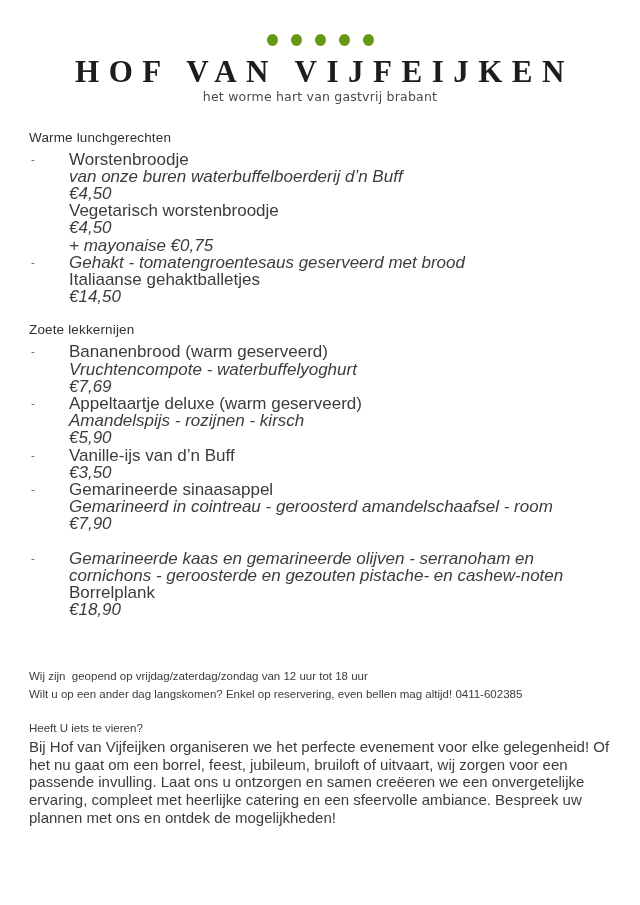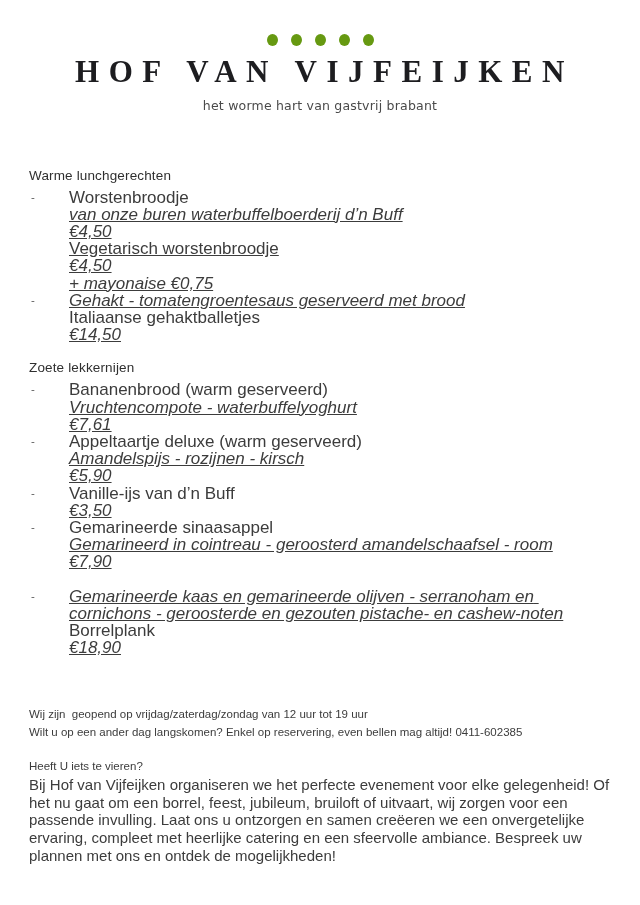--- a/index.html
+++ b/index.html
@@ -44,32 +44,31 @@
   .wordmark {
     font-family: "Liberation Serif", "DejaVu Serif", serif;
     font-size: 31px;
     font-weight: 700;
     letter-spacing: 9.5px;
     color: #1d1d20;
     line-height: 1.05;
     padding-left: 9px;
   }
   .tagline {
-    margin-top: 9px;
     font-family: "DejaVu Sans", sans-serif;
     font-size: 12.5px;
     font-weight: 400;
     letter-spacing: 0.2px;
     color: #4a4a4a;
   }
 
   
   .content {
     padding: 0 29px;
-    margin-top: 55px;
+    margin-top: 26px;
   }
 
   .section {
     margin-bottom: 17px;
   }
   .section-title {
     font-size: 13.5px;
     font-weight: 400;
     color: #2f2f2f;
     margin: 0 0 6px 0;
@@ -97,21 +96,20 @@
   .line {
     font-size: 17px;
     line-height: 17.2px;
     color: #3c3c3c;
     white-space: pre-wrap;
   }
   .line.desc,
   .line.price,
   .line.extra {
     font-style: italic;
-    text-decoration: underline;
   }
 
   
   .section + .section {
     margin-top: 11px;
   }
 
   
   .footer {
     padding: 0 29px;
@@ -173,21 +171,21 @@
           </div>
         </div>
       </div>
       <div class="section">
         <div class="section-title">Zoete lekkernijen</div>
         <div class="item">
           <div class="item-dash">-</div>
           <div class="item-body">
             <div class="line name">Bananenbrood (warm geserveerd)</div>
             <div class="line desc">Vruchtencompote - waterbuffelyoghurt</div>
-            <div class="line price">€7,61</div>
+            <div class="line price">€7,69</div>
           </div>
         </div>
         <div class="item">
           <div class="item-dash">-</div>
           <div class="item-body">
             <div class="line name">Appeltaartje deluxe (warm geserveerd)</div>
             <div class="line desc">Amandelspijs - rozijnen - kirsch</div>
             <div class="line price">€5,90</div>
           </div>
         </div>
@@ -213,20 +211,20 @@
           <div class="item-body">
             <div class="line desc">Gemarineerde kaas en gemarineerde olijven - serranoham en cornichons - geroosterde en gezouten pistache- en cashew-noten</div>
             <div class="line name">Borrelplank</div>
             <div class="line price">€18,90</div>
           </div>
         </div>
       </div>
     </div>
 
   <div class="footer">
-    <div class="footer-line">Wij zijn  geopend op vrijdag/zaterdag/zondag van 12 uur tot 19 uur</div>
+    <div class="footer-line">Wij zijn  geopend op vrijdag/zaterdag/zondag van 12 uur tot 18 uur</div>
     <div class="footer-line">Wilt u op een ander dag langskomen? Enkel op reservering, even bellen mag altijd! 0411-602385</div>
     <div class="footer-gap"></div>
     <div class="footer-line">Heeft U iets te vieren?</div>
     <div class="footer-para">Bij Hof van Vijfeijken organiseren we het perfecte evenement voor elke gelegenheid! Of het nu gaat om een borrel, feest, jubileum, bruiloft of uitvaart, wij zorgen voor een passende invulling. Laat ons u ontzorgen en samen creëeren we een onvergetelijke ervaring, compleet met heerlijke catering en een sfeervolle ambiance. Bespreek uw plannen met ons en ontdek de mogelijkheden!</div>
   </div>
 
 </div>
 
 </body></html>

